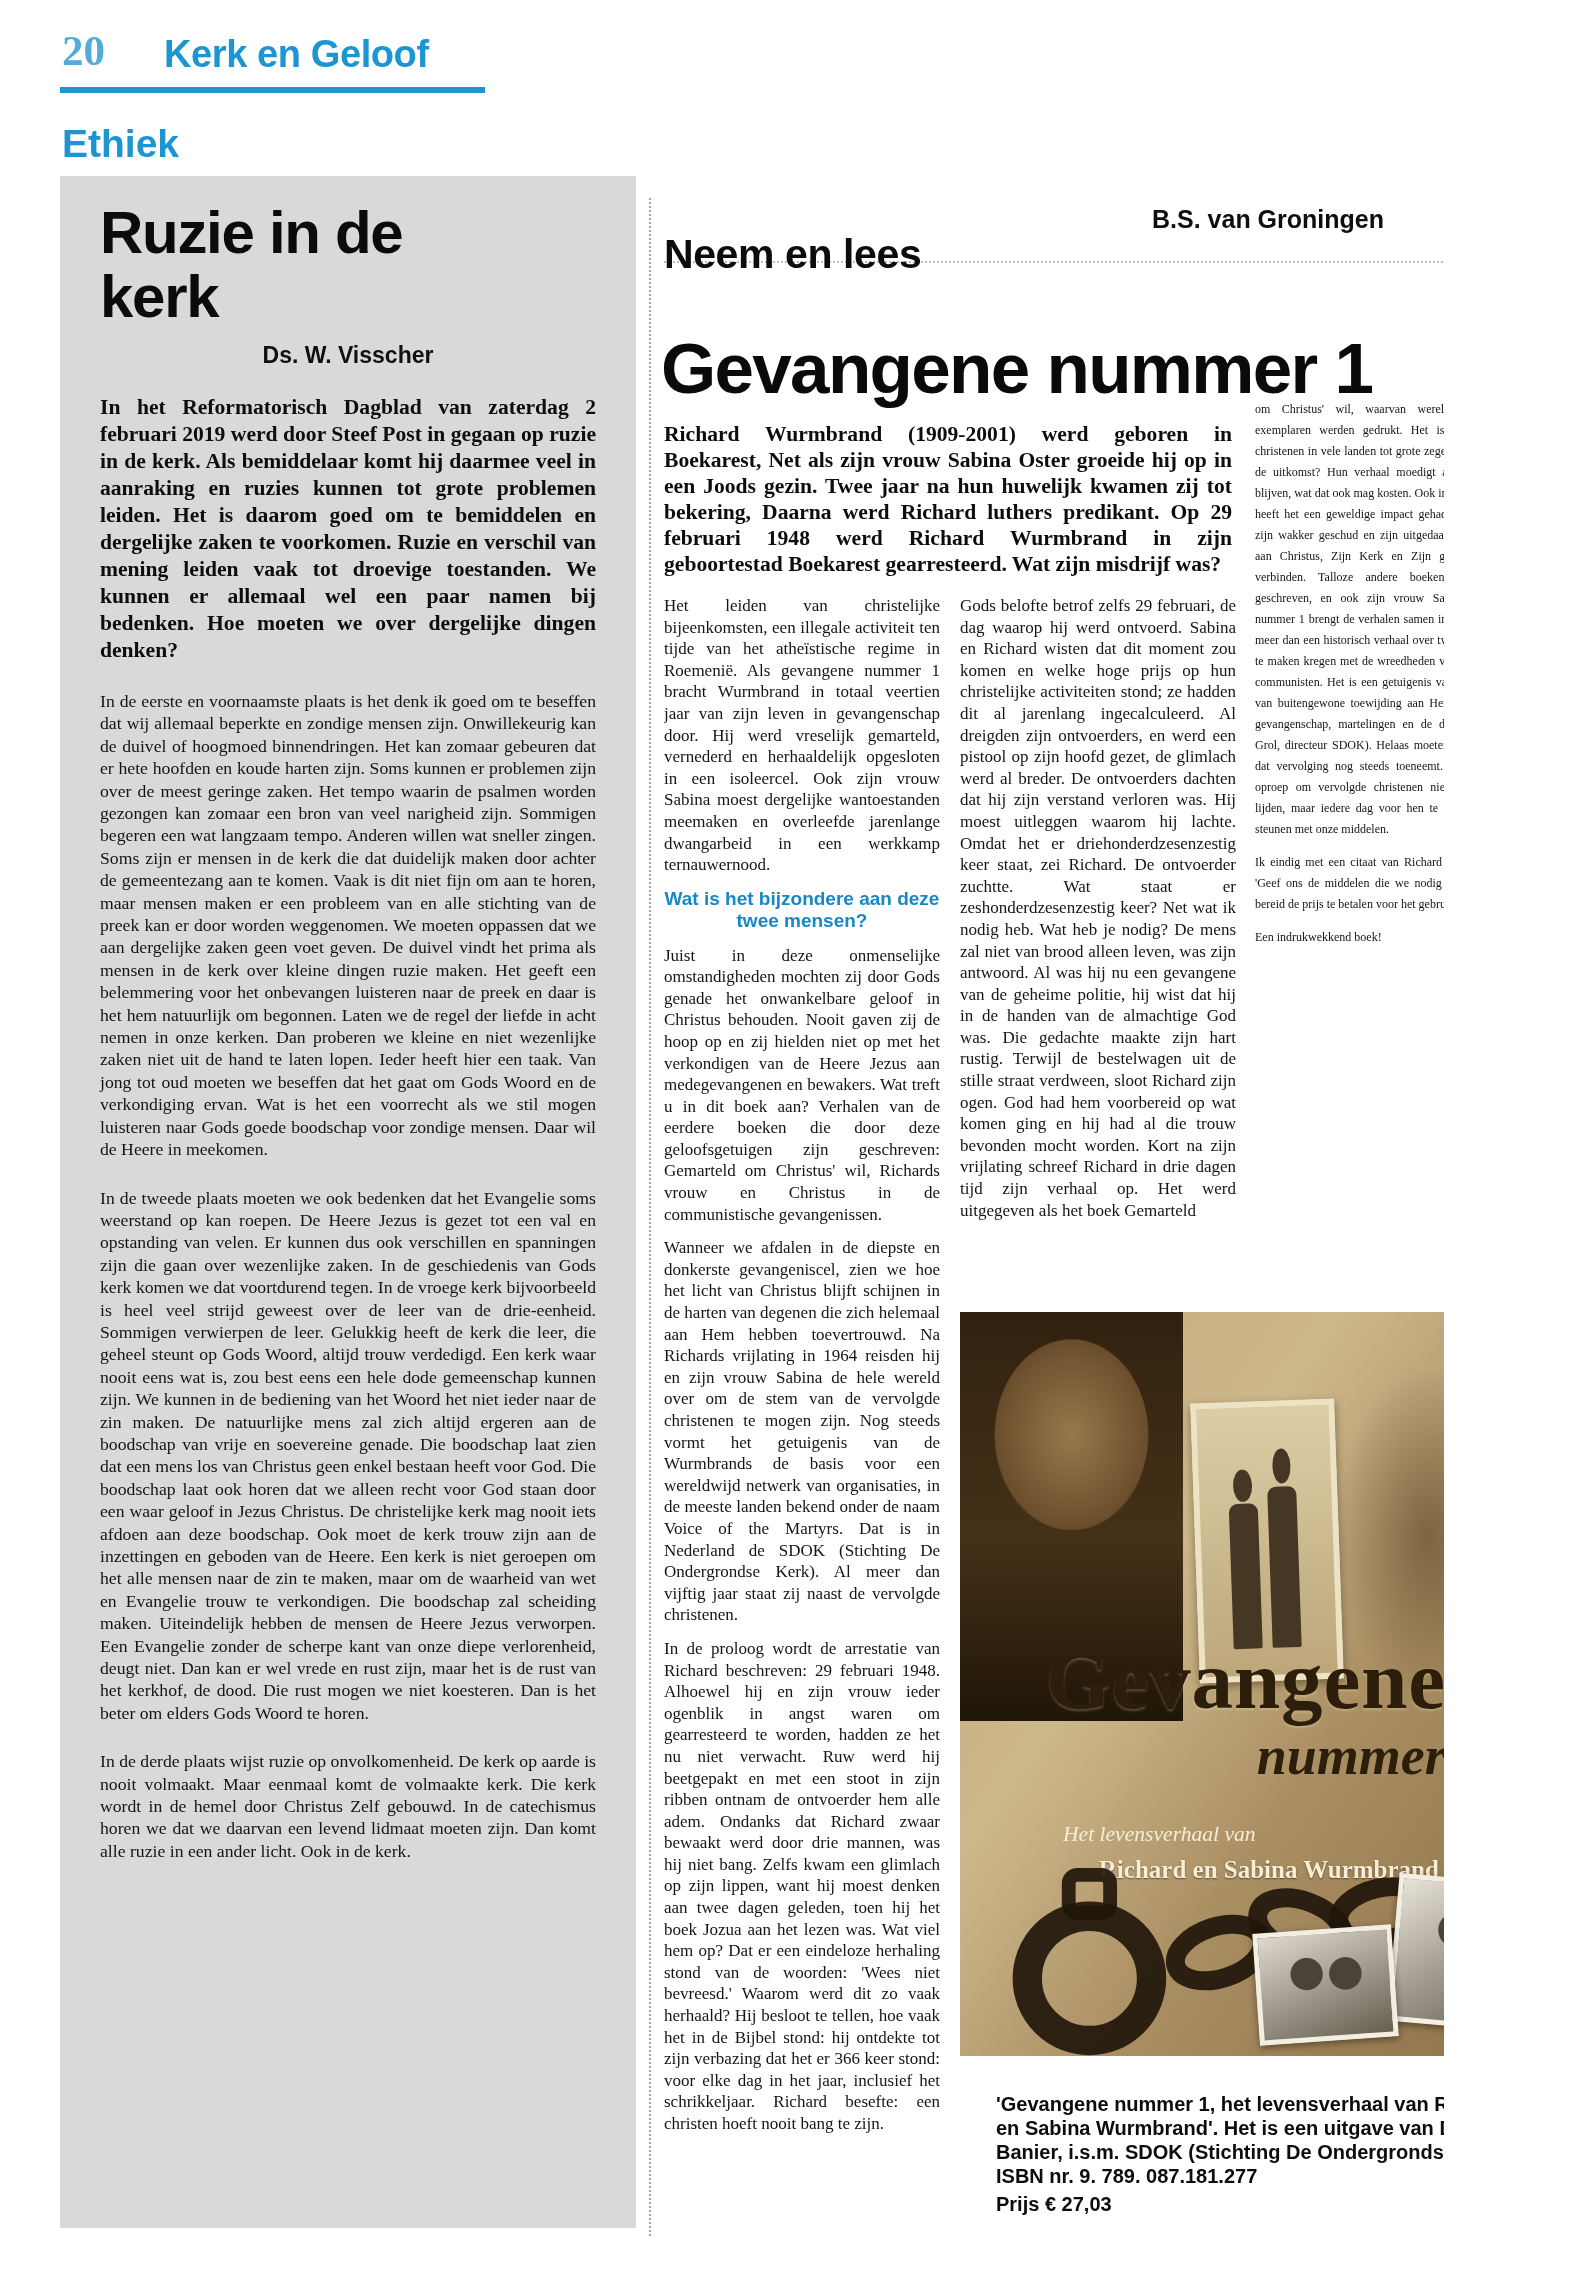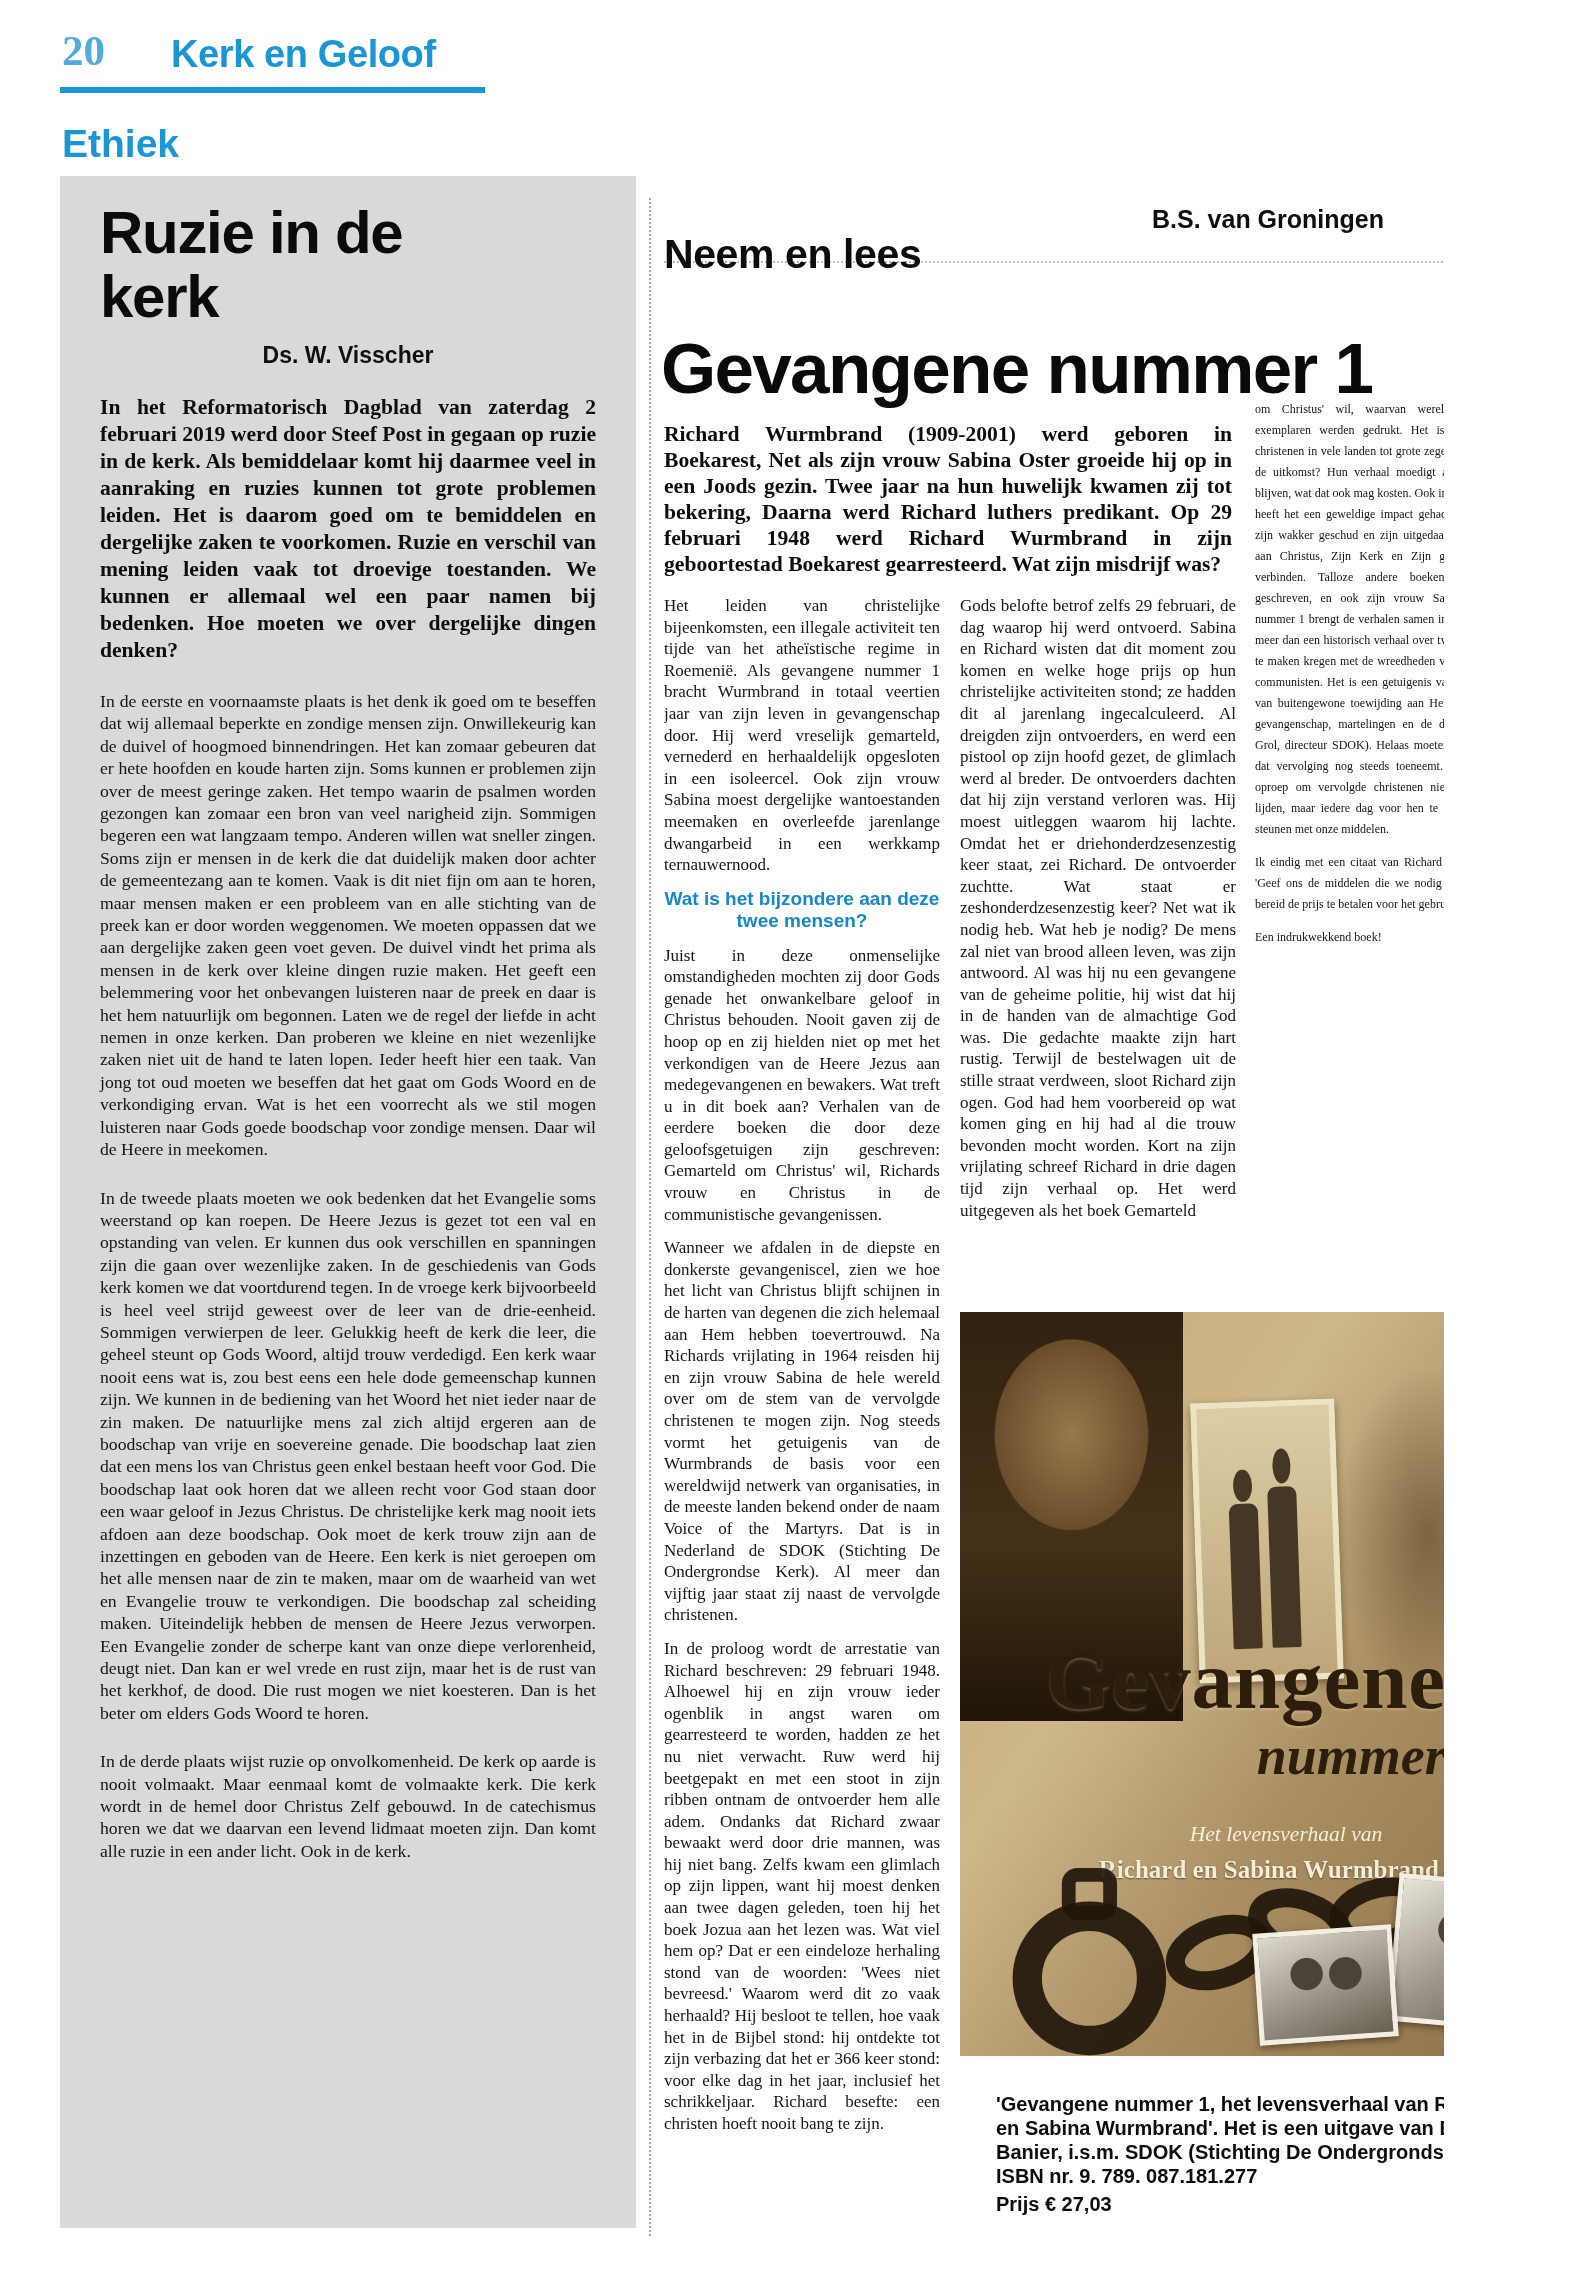--- a/index.html
+++ b/index.html
@@ -4,21 +4,21 @@
 <style>
   html,body{margin:0;padding:0}
   body{
     width:1592px;height:2295px;background:#ffffff;
     font-family:"Liberation Serif",serif;color:#141414;
   }
   .page{position:relative;width:1444px;height:2295px;background:#ffffff;overflow:hidden}
 
   
   .page-number{position:absolute;left:62px;top:29px;font:700 43px/1 "Liberation Serif",serif;color:#52abd8}
-  .section-title{position:absolute;left:171px;top:35px;font:700 38px/1 "Liberation Sans",sans-serif;color:#1b96d2;letter-spacing:-0.4px}
+  .section-title{position:absolute;left:164px;top:35px;font:700 38px/1 "Liberation Sans",sans-serif;color:#1b96d2;letter-spacing:-0.4px}
   .header-rule{position:absolute;left:60px;top:87px;width:425px;height:6px;background:#1b96d2}
 
   
   .left-kicker{position:absolute;left:62px;top:124px;font:700 39px/1 "Liberation Sans",sans-serif;color:#1b96d2}
   .gray-box{position:absolute;left:60px;top:176px;width:576px;height:2052px;background:#d9d9d9;padding:20px 40px;box-sizing:border-box;overflow:hidden}
   .left-headline{font:700 60px/1.06 "Liberation Sans",sans-serif;color:#0b0b0b;letter-spacing:-1.3px;width:406px;margin:5.2px 0 0 0}
   .left-byline{margin-top:14px;text-align:center;font:700 23px/1.2 "Liberation Sans",sans-serif;color:#101010}
   .left-intro{margin:24px 0 0 0;font:700 21.6px/27px "Liberation Serif",serif;text-align:justify;color:#0d0d0d}
   .left-body{margin:26px 0 0 0;font:400 17.7px/22.4px "Liberation Serif",serif;text-align:justify}
 
@@ -53,21 +53,21 @@
     background:linear-gradient(180deg,#dccda6,#bda67a);border:6px solid #ece2c4;
     box-shadow:0 3.5px 8.6px rgba(40,25,8,.45);transform:rotate(-2deg)}
   .bc-fig{position:absolute;bottom:10%;width:22%;height:54%;background:#463624;border-radius:8.6px 8.6px 1.7px 1.7px}
   .bc-fig::before{content:"";position:absolute;top:-24%;left:18%;width:64%;height:22%;border-radius:50%;background:#463624}
   .bc-fig.f1{left:22%}
   .bc-fig.f2{left:52%;height:60%}
   .bc-title{position:absolute;left:3%;top:44%;width:94%;text-align:center;
     font:700 83px/1 "Liberation Serif",serif;color:#2d1d0b;letter-spacing:0.9px;text-shadow:0 1.7px 2.6px rgba(255,240,200,.25)}
   .bc-title2{position:absolute;left:4%;top:56%;width:88%;text-align:right;
     font:italic 700 54px/1 "Liberation Serif",serif;color:#2d1d0b}
-  .bc-tag1{position:absolute;left:18%;top:68.5%;width:78%;text-align:center;
+  .bc-tag1{position:absolute;left:18%;top:68.5%;width:78%;text-align:left;
     font:italic 400 21.6px/1.2 "Liberation Serif",serif;color:#f6eed6}
   .bc-tag2{position:absolute;left:12%;top:73%;width:84%;text-align:center;
     font:700 25px/1.2 "Liberation Serif",serif;color:#f6eed6;text-shadow:0 0.9px 1.7px rgba(40,25,8,.6)}
   .bc-chain{position:absolute;left:0;bottom:0;width:100%;height:207px}
   .bc-photo{position:absolute;border:5.2px solid #f2eee4;box-shadow:0 2.6px 7px rgba(30,18,5,.5)}
   .bc-photo.p1{right:3%;bottom:4%;width:112px;height:138px;transform:rotate(5deg);
     background:radial-gradient(circle at 50% 34%, #49433a 0 16%, rgba(0,0,0,0) 17%),linear-gradient(145deg,#e8e4da,#9b948a 60%,#6e675e)}
   .bc-photo.p2{right:24%;bottom:2%;width:129px;height:102px;transform:rotate(-4deg);
     background:radial-gradient(circle at 36% 38%, #49433a 0 15%, rgba(0,0,0,0) 16%),radial-gradient(circle at 66% 40%, #49433a 0 15%, rgba(0,0,0,0) 16%),linear-gradient(160deg,#ded9cd,#8f887d 65%,#66604f)}
 

